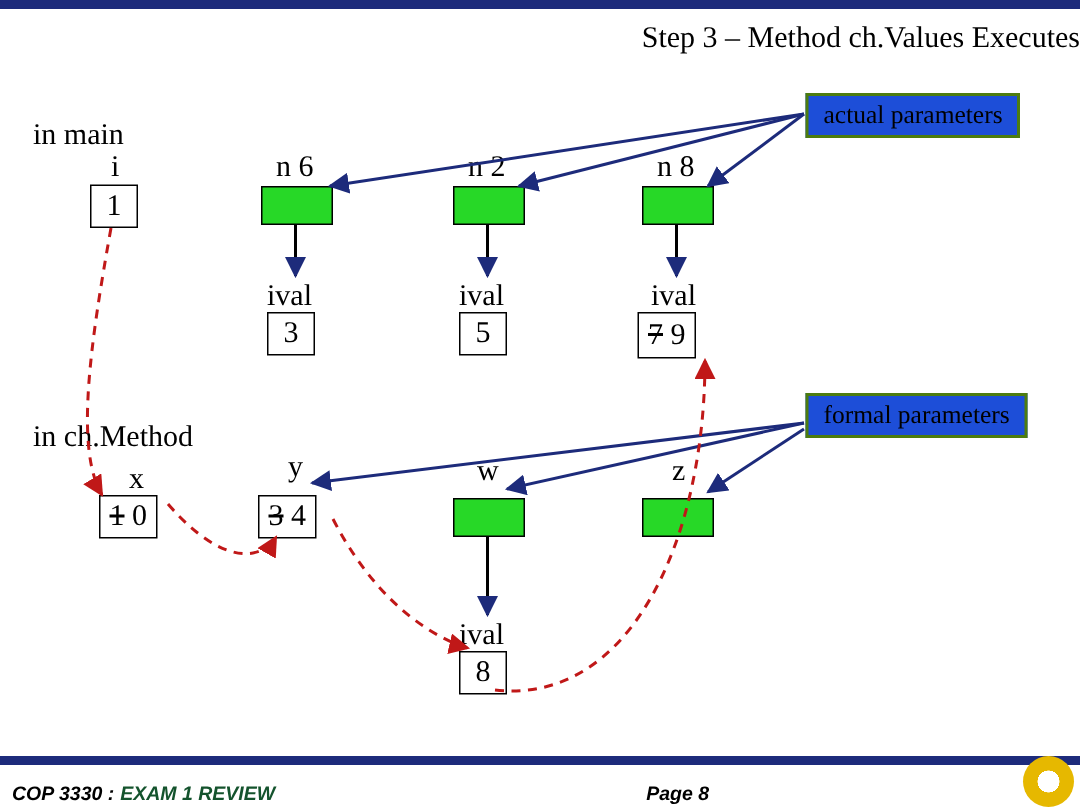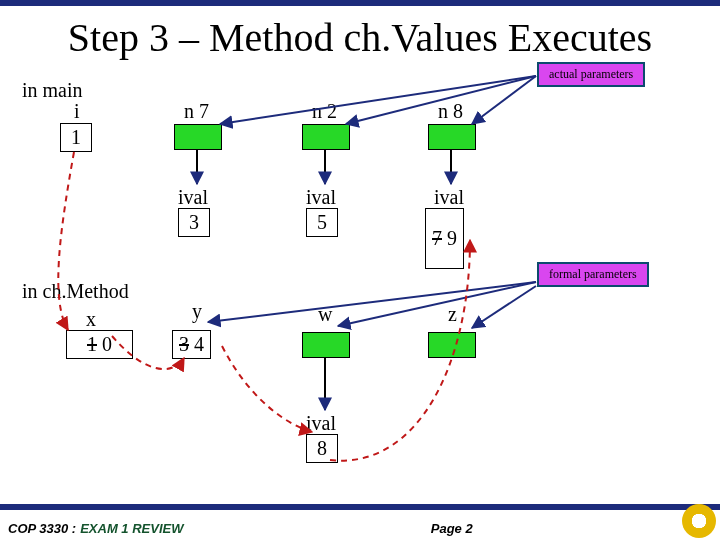--- a/index.html
+++ b/index.html
@@ -1,22 +1,22 @@
 <!DOCTYPE html>
 <html><head>
 <meta charset="utf-8">
 <style>
   html,body{margin:0;padding:0}
   body{width:720px;height:540px;background:#fff;font-family:"Times New Roman",Times,serif;color:#000;position:relative;overflow:hidden}
   .bar{position:absolute;left:0;right:0;height:6px;background:#1d2b7b}
   .bar.top{top:0}
   .bar.bot{bottom:30px}
-  .title{position:absolute;top:14px;left:0;right:0;text-align:center;font-size:40px}
+  .title{position:absolute;top:14px;left:0;right:0;text-align:right;font-size:20px}
   .label{position:absolute;font-size:20px}
-  .caption-box{position:absolute;border:2px solid #0c4a6e;background:#d946ef;font-size:12px;padding:3px 10px}
+  .caption-box{position:absolute;border:2px solid #4d7c0f;background:#1d4ed8;font-size:17px;padding:3px 10px}
   .greenbox{position:absolute;width:46px;height:24px;background:#27d827;border:1px solid #000}
   .valbox{position:absolute;border:1px solid #000;background:#fff;text-align:center;padding:2px 10px;font-size:20px}
   .strike{text-decoration:line-through}
   .footer{position:absolute;left:0;right:0;bottom:0;height:23px;display:flex;align-items:center;font:italic bold 13px Arial,Helvetica,sans-serif}
   .footer .l{padding-left:8px}
   .footer .r{color:#14532d;margin-left:4px}
   .footer .mid{flex:1;text-align:center;font-weight:bold;color:#000}
   .footer .c{padding-right:50px}
   svg.arrows{position:absolute;top:0;left:0;width:720px;height:540px;pointer-events:none}
   .logo{position:absolute;right:4px;bottom:2px;width:34px;height:34px;border-radius:50%;background:radial-gradient(circle at 50% 50%, #fff 0 30%, #e6b800 31% 100%)}
@@ -29,43 +29,43 @@
 
 <div class="title">Step 3 – Method  ch.Values Executes</div>
 
 <div class="caption-box" style="top:62px;left:537px">actual parameters</div>
 <div class="caption-box" style="top:262px;left:537px">formal parameters</div>
 
 <div class="label" style="top:79px;left:22px">in main</div>
 <div class="label" style="top:100px;left:74px">i</div>
 <div class="valbox" style="top:123px;left:60px">1</div>
 
-<div class="label" style="top:100px;left:184px">n 7</div>
+<div class="label" style="top:100px;left:184px">n 6</div>
 <div class="label" style="top:100px;left:312px">n 2</div>
 <div class="label" style="top:100px;left:438px">n 8</div>
 <div class="greenbox" style="top:124px;left:174px"></div>
 <div class="greenbox" style="top:124px;left:302px"></div>
 <div class="greenbox" style="top:124px;left:428px"></div>
 
 <div class="label" style="top:186px;left:178px">ival</div>
 <div class="valbox" style="top:208px;left:178px">3</div>
 
 <div class="label" style="top:186px;left:306px">ival</div>
 <div class="valbox" style="top:208px;left:306px">5</div>
 
 <div class="label" style="top:186px;left:434px">ival</div>
-<div class="valbox" style="top:208px;left:425px;padding:18px 6px">
+<div class="valbox" style="top:208px;left:425px;padding:3px 6px">
   <span class="strike">7</span>
   <span>9</span>
 </div>
 
 <div class="label" style="top:280px;left:22px">in ch.Method</div>
 
 <div class="label" style="top:308px;left:86px">x</div>
-<div class="valbox" style="top:330px;left:66px;padding:2px 20px">
+<div class="valbox" style="top:330px;left:66px;padding:2px 6px">
   <span class="strike">1</span>
   <span>0</span>
 </div>
 
 <div class="label" style="top:300px;left:192px">y</div>
 <div class="valbox" style="top:330px;left:172px;padding:2px 6px">
   <span class="strike">3</span>
   <span>4</span>
 </div>
 
@@ -104,15 +104,15 @@
 
   <path d="M74,152 C 60,230 50,300 68,330" stroke="#c01818" stroke-width="2" fill="none" stroke-dasharray="6 5" marker-end="url(#ahr)"></path>
   <path d="M112,336 C 150,380 176,372 184,358" stroke="#c01818" stroke-width="2" fill="none" stroke-dasharray="6 5" marker-end="url(#ahr)"></path>
   <path d="M222,346 C 260,420 312,432 312,432" stroke="#c01818" stroke-width="2" fill="none" stroke-dasharray="6 5" marker-end="url(#ahr)"></path>
   <path d="M330,460 C 420,470 470,360 470,240" stroke="#c01818" stroke-width="2" fill="none" stroke-dasharray="6 5" marker-end="url(#ahr)"></path>
 </svg>
 
 <div class="footer">
   <span class="l">COP 3330 :</span>
   <span class="r">EXAM 1 REVIEW</span>
-  <span class="mid">Page 2</span>
+  <span class="mid">Page 8</span>
 </div>
 <div class="logo"></div>
 
 </body></html>

